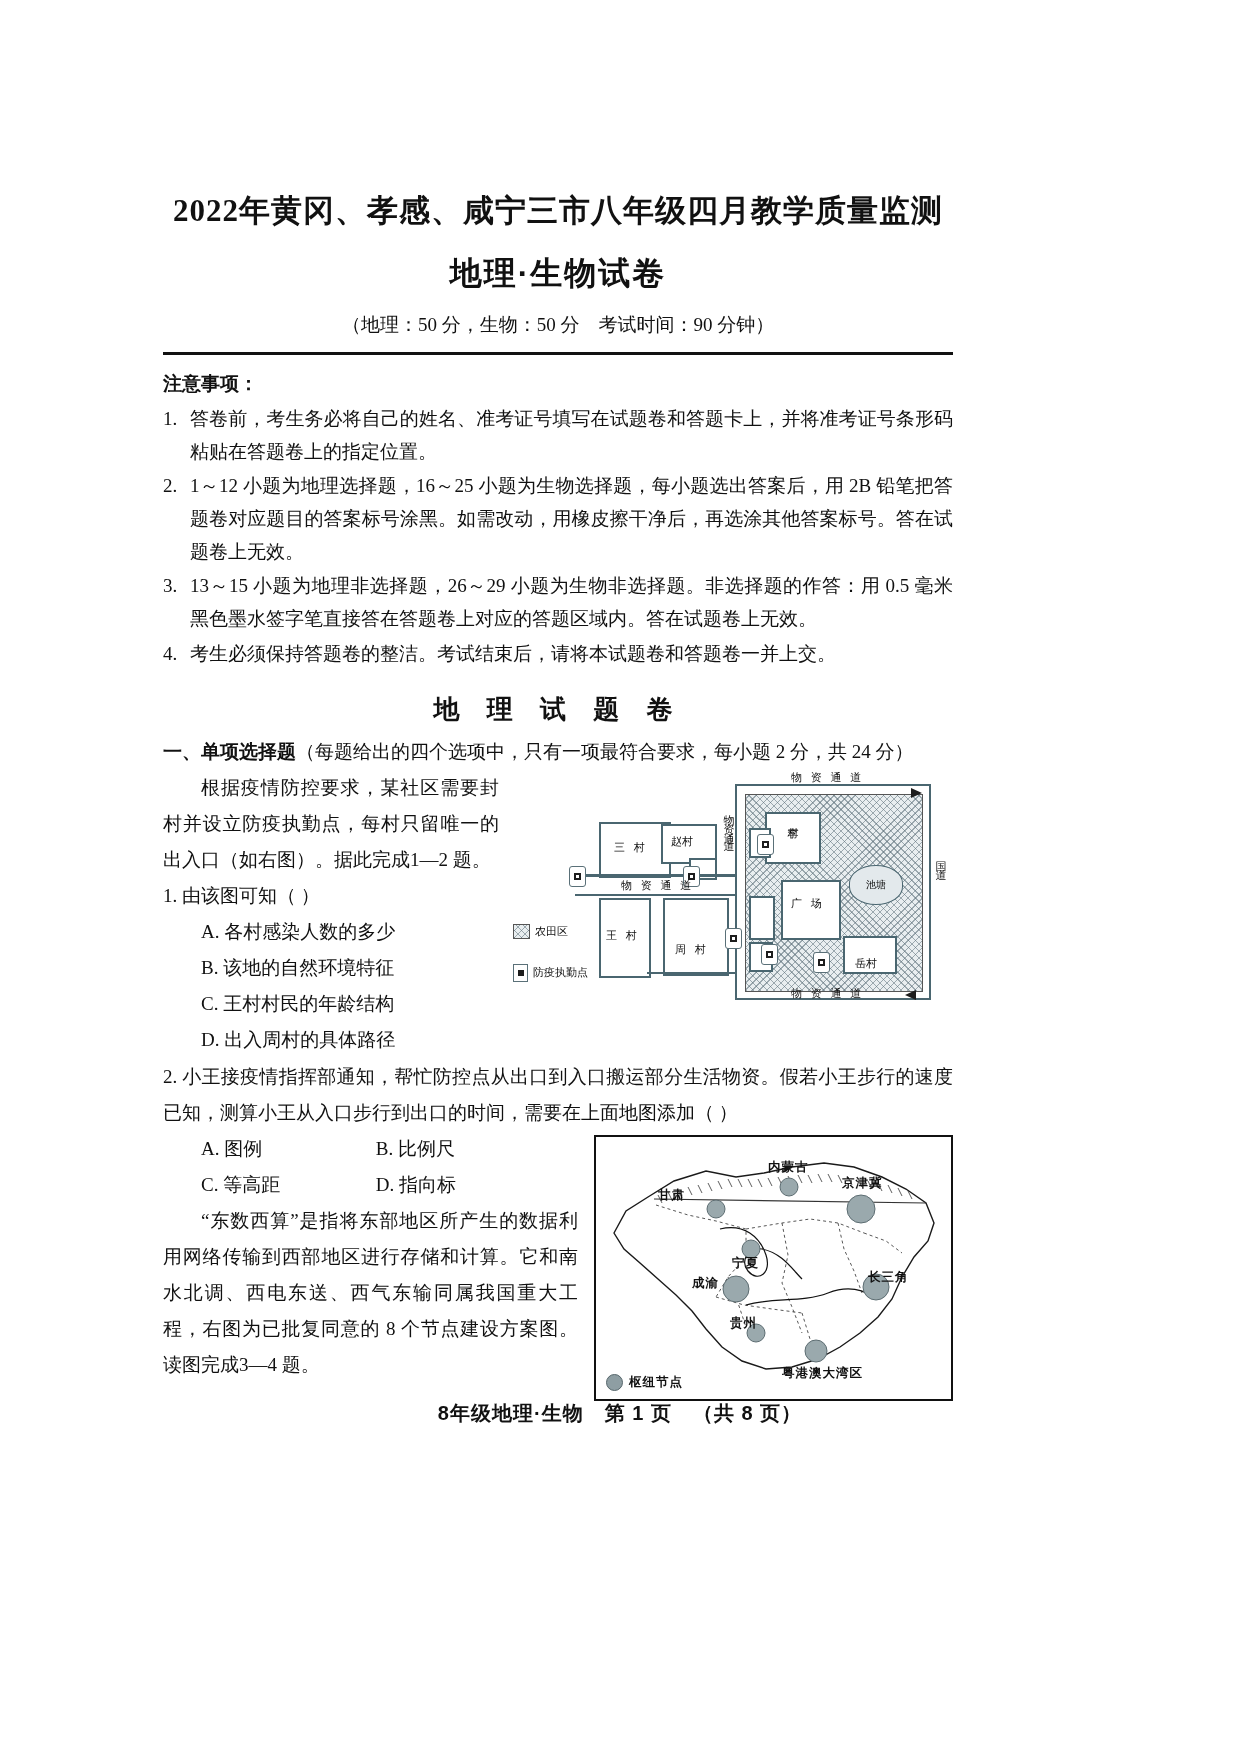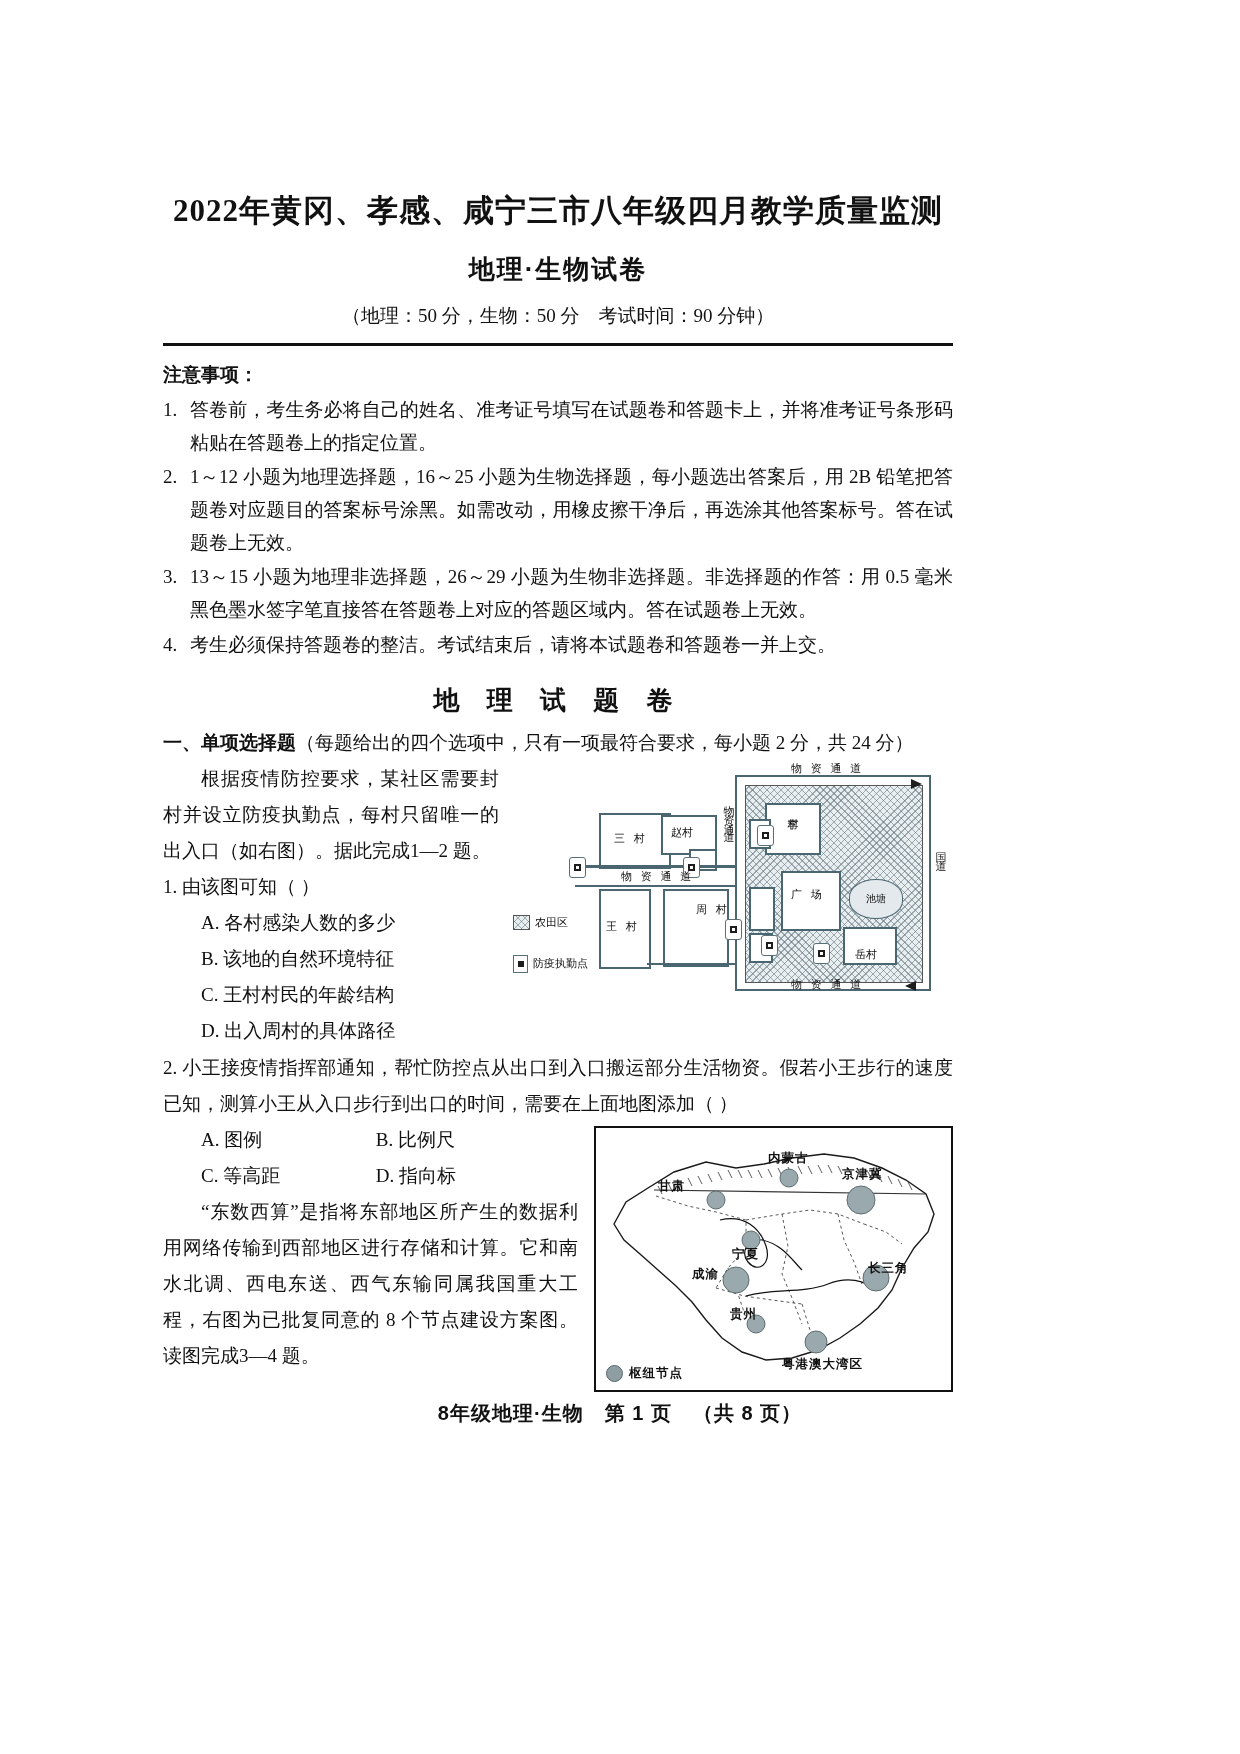--- a/index.html
+++ b/index.html
@@ -18,21 +18,21 @@
     text-align:center;
     font-size:31px;
     font-weight:700;
     letter-spacing:1px;
     font-family:"Liberation Serif", serif;
     margin:0 0 20px 0;
     white-space:nowrap;
   }
   .title-sub {
     text-align:center;
-    font-size:26px;
+    font-size:32px;
     font-weight:700;
     font-family:"Liberation Sans", sans-serif;
     letter-spacing:2px;
     margin:6px 0 16px 0;
   }
   .title-info {
     text-align:center;
     font-size:19px;
     margin:0 0 14px 0;
     font-family:"Liberation Serif", serif;
@@ -237,21 +237,21 @@
       <div class="vm vline" style="left:416px; top:8px; width:2px; height:216px;"></div>
       <div class="vm vline" style="left:222px; top:222px; width:196px; height:2px;"></div>
       <div class="vm vline" style="left:222px; top:8px; width:2px; height:216px;"></div>
 
       <div class="vm vbox" style="left:252px; top:36px; width:52px; height:48px;"></div>
       <div class="vm vbox" style="left:268px; top:104px; width:56px; height:56px;"></div>
       <div class="vm vbox" style="left:330px; top:160px; width:50px; height:34px;"></div>
       <div class="vm vbox" style="left:236px; top:52px; width:18px; height:26px;"></div>
       <div class="vm vbox" style="left:236px; top:120px; width:22px; height:40px;"></div>
       <div class="vm vbox" style="left:236px; top:166px; width:20px; height:26px;"></div>
-      <div class="pond" style="left:336px; top:112px; width:52px; height:38px;">
+      <div class="pond" style="left:336px; top:89px; width:52px; height:38px;">
         <span>池塘</span>
       </div>
 
       <div class="vm vbox" style="left:86px; top:46px; width:68px; height:52px;"></div>
       <div class="vm vbox" style="left:148px; top:48px; width:52px; height:36px;"></div>
       <div class="vm vbox" style="left:176px; top:82px; width:24px; height:18px;"></div>
       <div class="vm vbox" style="left:86px; top:122px; width:48px; height:76px;"></div>
       <div class="vm vbox" style="left:150px; top:122px; width:62px; height:74px;"></div>
 
       <div class="vm vline" style="left:62px; top:98px; width:160px; height:3px;"></div>
@@ -276,21 +276,21 @@
       <div class="guard" style="left:300px; top:176px;">
           <i></i>
         </div>
 
       <div class="arrow-r" style="left:398px; top:12px;"></div>
       <div class="arrow-l" style="left:392px; top:214px;"></div>
 
       <div class="vlabel sp" style="left:101px; top:64px;">三 村</div>
       <div class="vlabel" style="left:158px; top:58px;">赵村</div>
       <div class="vlabel sp" style="left:93px; top:152px;">王 村</div>
-      <div class="vlabel sp" style="left:162px; top:135px;margin-left:21px;">周 村</div>
+      <div class="vlabel sp" style="left:162px; top:166px;">周 村</div>
       <div class="vlabel" style="left:272px; top:42px; writing-mode:vertical-rl;">李村</div>
       <div class="vlabel" style="left:342px; top:180px;font-family:Liberation Mono, monospace;">岳村</div>
       <div class="vlabel sp" style="left:278px; top:120px;">广 场</div>
 
       <div class="vlabel sp" style="left:108px; top:102px;">物 资 通 道</div>
       <div class="vlabel sp" style="left:278px; top:-6px;">物 资 通 道</div>
       <div class="vlabel sp" style="left:278px; top:210px;">物 资 通 道</div>
       <div class="vlabel vert" style="left:208px; top:30px;">物 资 通 道</div>
       <div class="vlabel vert" style="left:420px; top:76px;">国 道</div>
 

